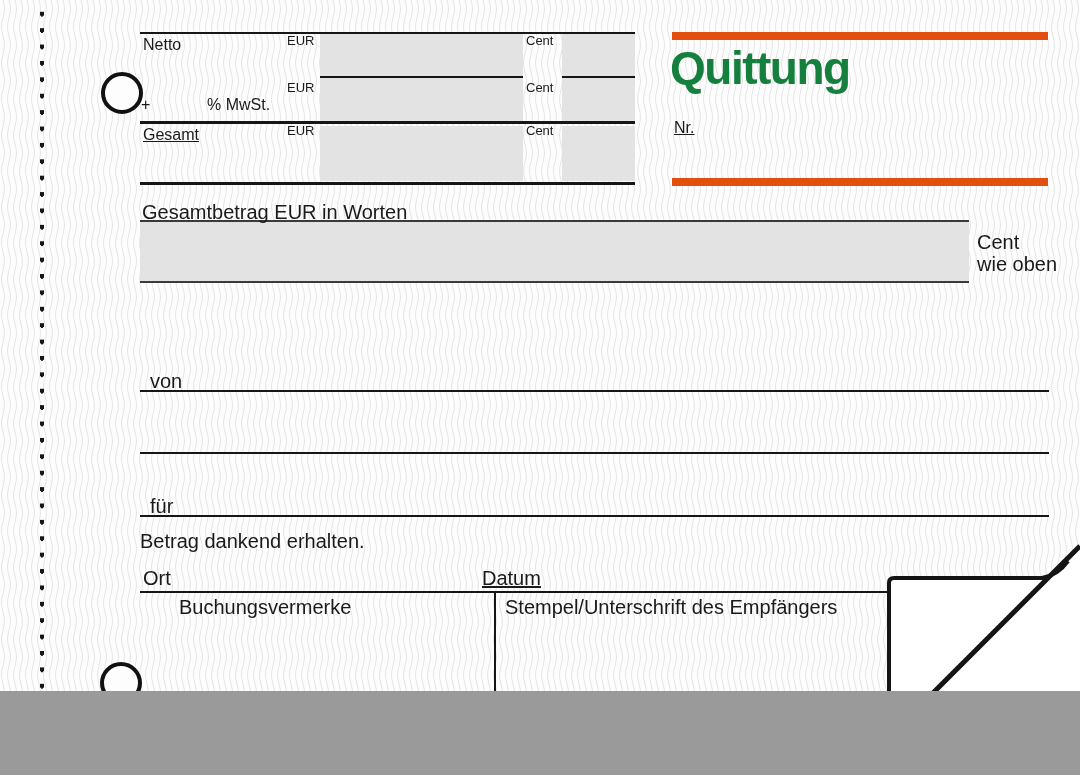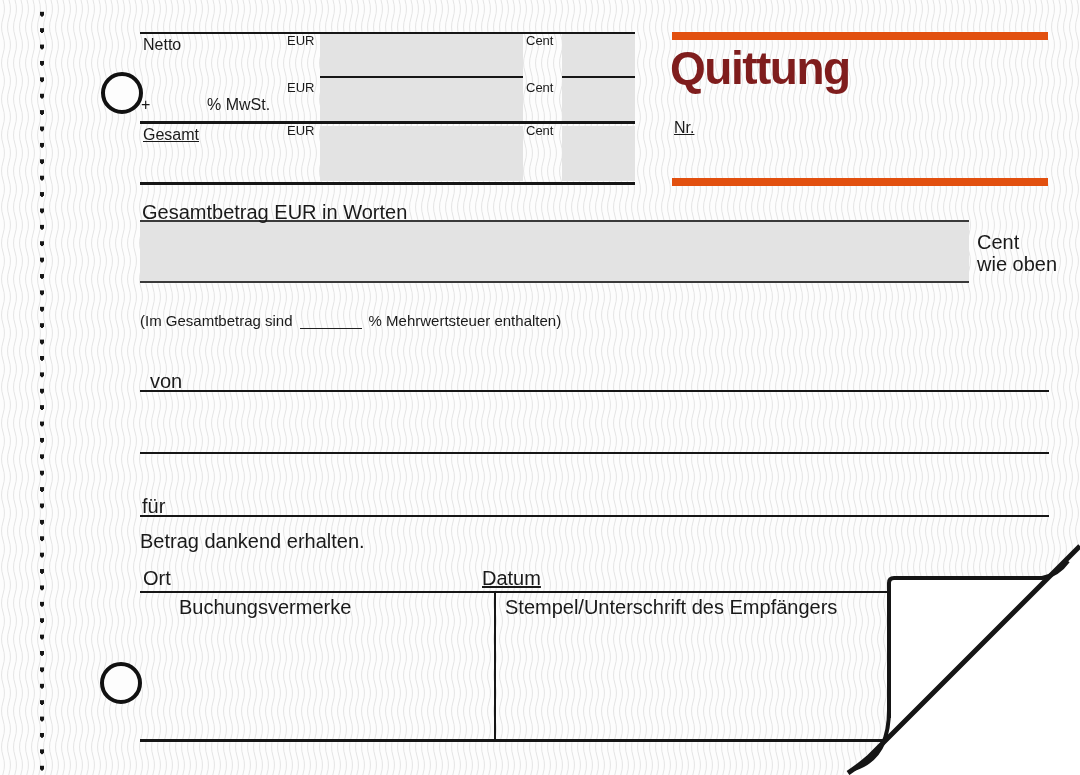--- a/index.html
+++ b/index.html
@@ -1,18 +1,18 @@
 <!DOCTYPE html>
 <html><head>
 <meta charset="utf-8">
 <style>
   html,body{margin:0;padding:0;background:#9a9a9a;}
   .page{
     position:relative;
-    width:1080px;height:775px;
+    width:1080px;height:691px;
     background:#fdfdfd;
     overflow:hidden;
     font-family:"Liberation Sans", sans-serif;
     color:#1a1a1a;
   }
   .bg-pattern{position:absolute;left:0;top:0;z-index:0;}
   .hline{position:absolute;background:#161616;z-index:2;}
   .vline{position:absolute;background:#161616;z-index:2;}
   .grayfield{position:absolute;background:#e3e3e3;z-index:1;}
   .lbl{position:absolute;z-index:3;font-size:20px;line-height:1.1;white-space:nowrap;}
@@ -23,21 +23,21 @@
     background-image:radial-gradient(circle 2.4px at 3px 8px,#161616 98%,rgba(0,0,0,0) 100%);
     background-size:8px 16.4px;background-repeat:repeat-y;
   }
   .punch-hole{
     position:absolute;width:34px;height:34px;border-radius:50%;
     border:4px solid #111;background:#fdfdfd;z-index:3;
   }
   .accent-bar{position:absolute;left:672px;width:376px;height:8px;background:#e2500f;z-index:2;}
   .form-title{
     position:absolute;left:670px;top:41px;z-index:3;
-    font-size:46px;font-weight:bold;letter-spacing:-1.5px;color:#7f1d1d;
+    font-size:46px;font-weight:bold;letter-spacing:-1.5px;color:#15803d;
   }
   .vat-note{position:absolute;left:140px;top:312px;z-index:3;font-size:15px;display:flex;align-items:flex-end;}
   .vat-blank{display:inline-block;width:62px;border-bottom:1.6px solid #222;margin:0 7px;height:14px;}
   .curl-svg{position:absolute;left:846px;top:542px;z-index:6;}
   .fill-area{position:absolute;z-index:2;}
 </style>
 </head>
 <body>
 
 <div class="page">
@@ -93,33 +93,28 @@
 
   <div>
     <span class="lbl" style="left:142px;top:201px;">Gesamtbetrag EUR in Worten</span>
     <div class="hline" style="left:140px;top:220px;width:829px;height:1.5px;background:#3a3a3a;"></div>
     <div class="grayfield fill-area" style="left:140px;top:222px;width:829px;height:59px;"></div>
     <div class="hline" style="left:140px;top:281px;width:829px;height:1.5px;background:#3a3a3a;"></div>
     <span class="lbl" style="left:977px;top:231px;">Cent</span>
     <span class="lbl" style="left:977px;top:253px;">wie oben</span>
   </div>
 
-  <div class="vat-note">
-    <span>(Im Gesamtbetrag sind</span>
-    <span class="vat-blank"></span>
-    <span>% Mehrwertsteuer enthalten)</span>
-  </div>
 
   <span class="lbl" style="left:142px;top:370px;margin-left:8px;">von</span>
   <div class="hline" style="left:140px;top:390px;width:909px;height:1.5px;"></div>
   <div class="fill-area" style="left:175px;top:365px;width:870px;height:24px;"></div>
   <div class="hline" style="left:140px;top:452px;width:909px;height:1.5px;"></div>
   <div class="fill-area" style="left:140px;top:427px;width:905px;height:24px;"></div>
 
-  <span class="lbl" style="left:142px;top:495px;">für</span>
+  <span class="lbl" style="left:150px;top:495px;">für</span>
   <div class="hline" style="left:140px;top:515px;width:909px;height:1.5px;"></div>
   <div class="fill-area" style="left:170px;top:490px;width:875px;height:24px;"></div>
 
   <span class="lbl" style="left:140px;top:530px;">Betrag dankend erhalten.</span>
 
   <div>
     <span class="lbl" style="left:143px;top:567px;text-align:center;">Ort</span>
     <div class="fill-area" style="left:175px;top:562px;width:315px;height:26px;"></div>
     <span class="lbl" style="left:482px;top:567px;text-decoration:underline;">Datum</span>
     <div class="fill-area" style="left:560px;top:562px;width:320px;height:26px;"></div>

